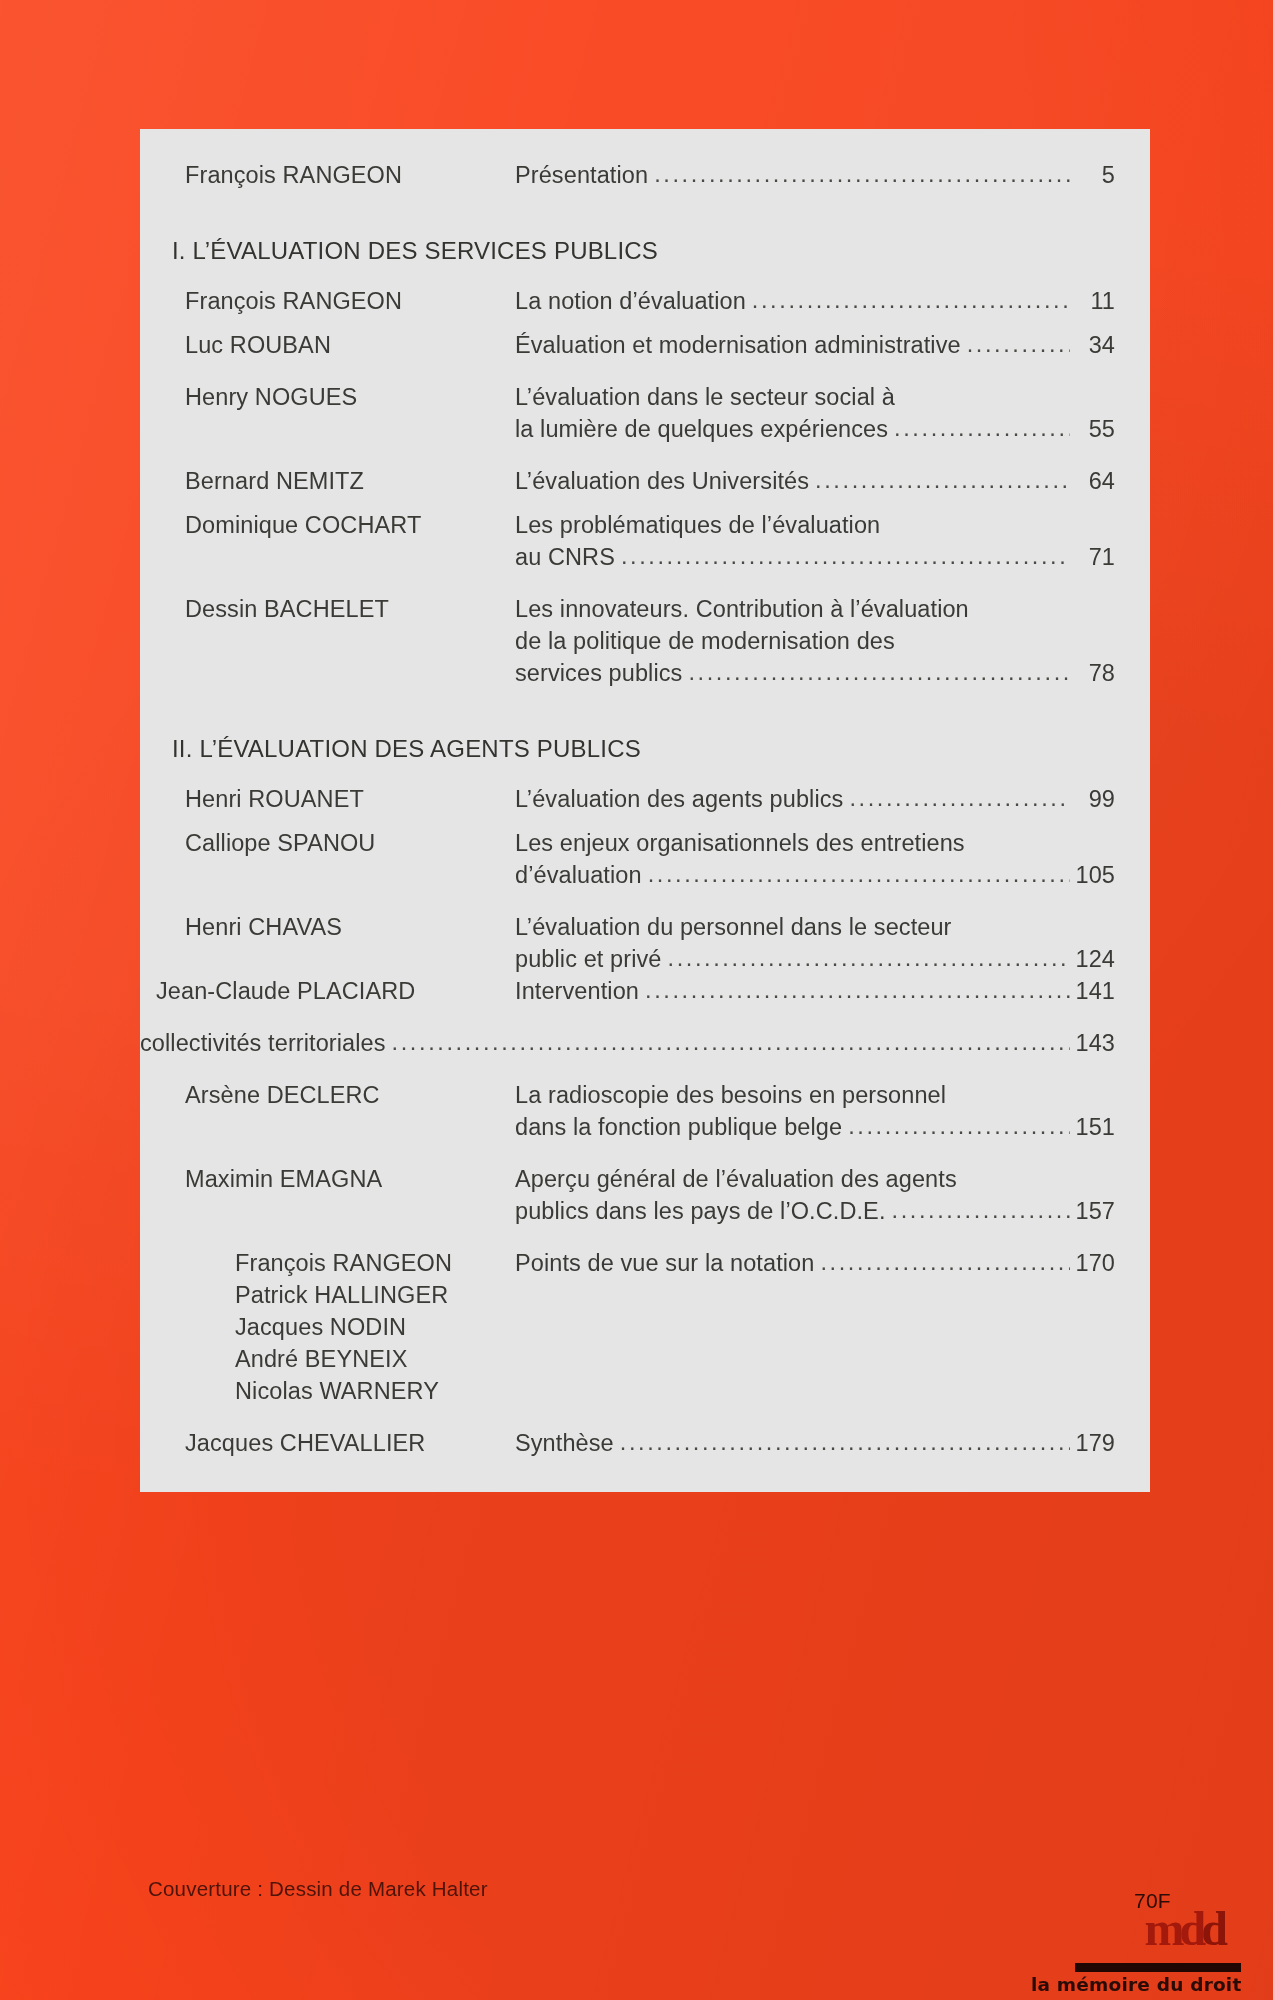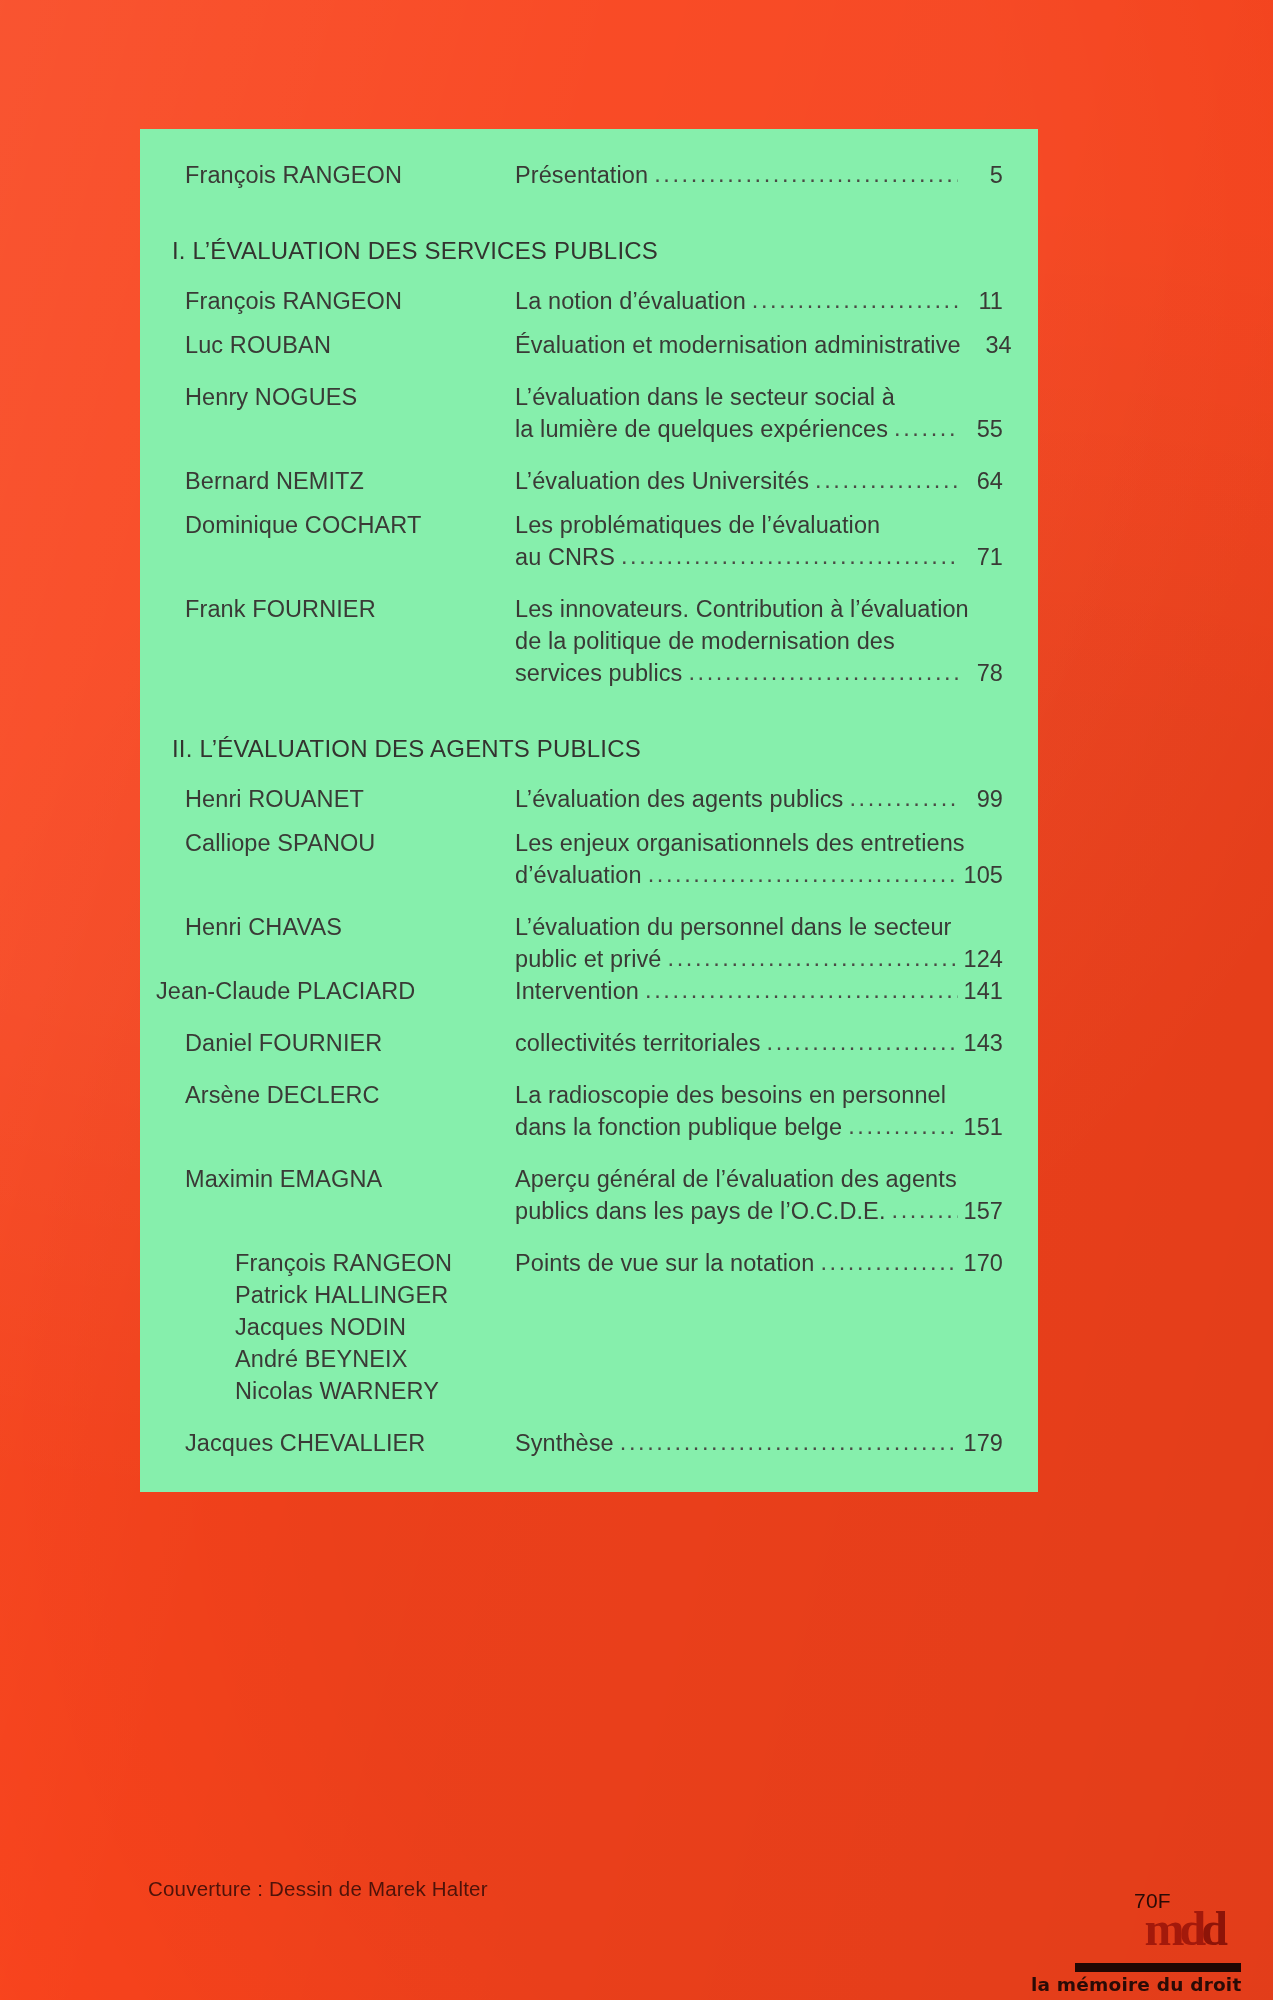--- a/index.html
+++ b/index.html
@@ -16,22 +16,22 @@
     background:
       radial-gradient(circle at 18% 12%, rgba(255,255,255,.045) 0 38%, rgba(0,0,0,0) 62%),
       radial-gradient(circle at 82% 72%, rgba(0,0,0,.05) 0 40%, rgba(0,0,0,0) 70%),
       linear-gradient(105deg, rgba(255,255,255,.05) 0%, rgba(0,0,0,0) 35%, rgba(0,0,0,.045) 100%);
     pointer-events:none;
   }
 
   .toc-card{
     position:absolute;
     left:140px; top:129px;
-    width:898px; height:1363px;
-    background:#86efac;
+    width:1010px; height:1363px;
+    background:#e5e5e5;
     box-sizing:border-box;
     padding:0;
   }
 
   
   .row{
     display:flex;
     align-items:flex-start;
     font-size:23.5px;
     line-height:32px;
@@ -231,21 +231,21 @@
       <div class="ln">
         <span class="txt">au CNRS</span>
         <span class="dots">................................................................................................</span>
         <span class="pg">71</span>
       </div>
     </div>
   </div>
   <div class="sp-m"></div>
 
   <div class="row">
-    <div class="author">Frank FOURNIER</div>
+    <div class="author">Dessin BACHELET</div>
     <div class="entry">
       <div class="ln cont nodots">
         <span class="txt">Les innovateurs. Contribution à l’évaluation</span>
         <span class="pg">00</span>
       </div>
       <div class="ln cont nodots">
         <span class="txt">de la politique de modernisation des</span>
         <span class="pg">00</span>
       </div>
       <div class="ln">
@@ -311,21 +311,20 @@
       <div class="ln">
         <span class="txt">Intervention</span>
         <span class="dots">................................................................................................</span>
         <span class="pg">141</span>
       </div>
     </div>
   </div>
   <div class="sp-m"></div>
 
   <div class="row">
-    <div class="author">Daniel FOURNIER</div>
     <div class="entry">
       <div class="ln">
         <span class="txt">collectivités territoriales</span>
         <span class="dots">................................................................................................</span>
         <span class="pg">143</span>
       </div>
     </div>
   </div>
   <div class="sp-m"></div>
 

